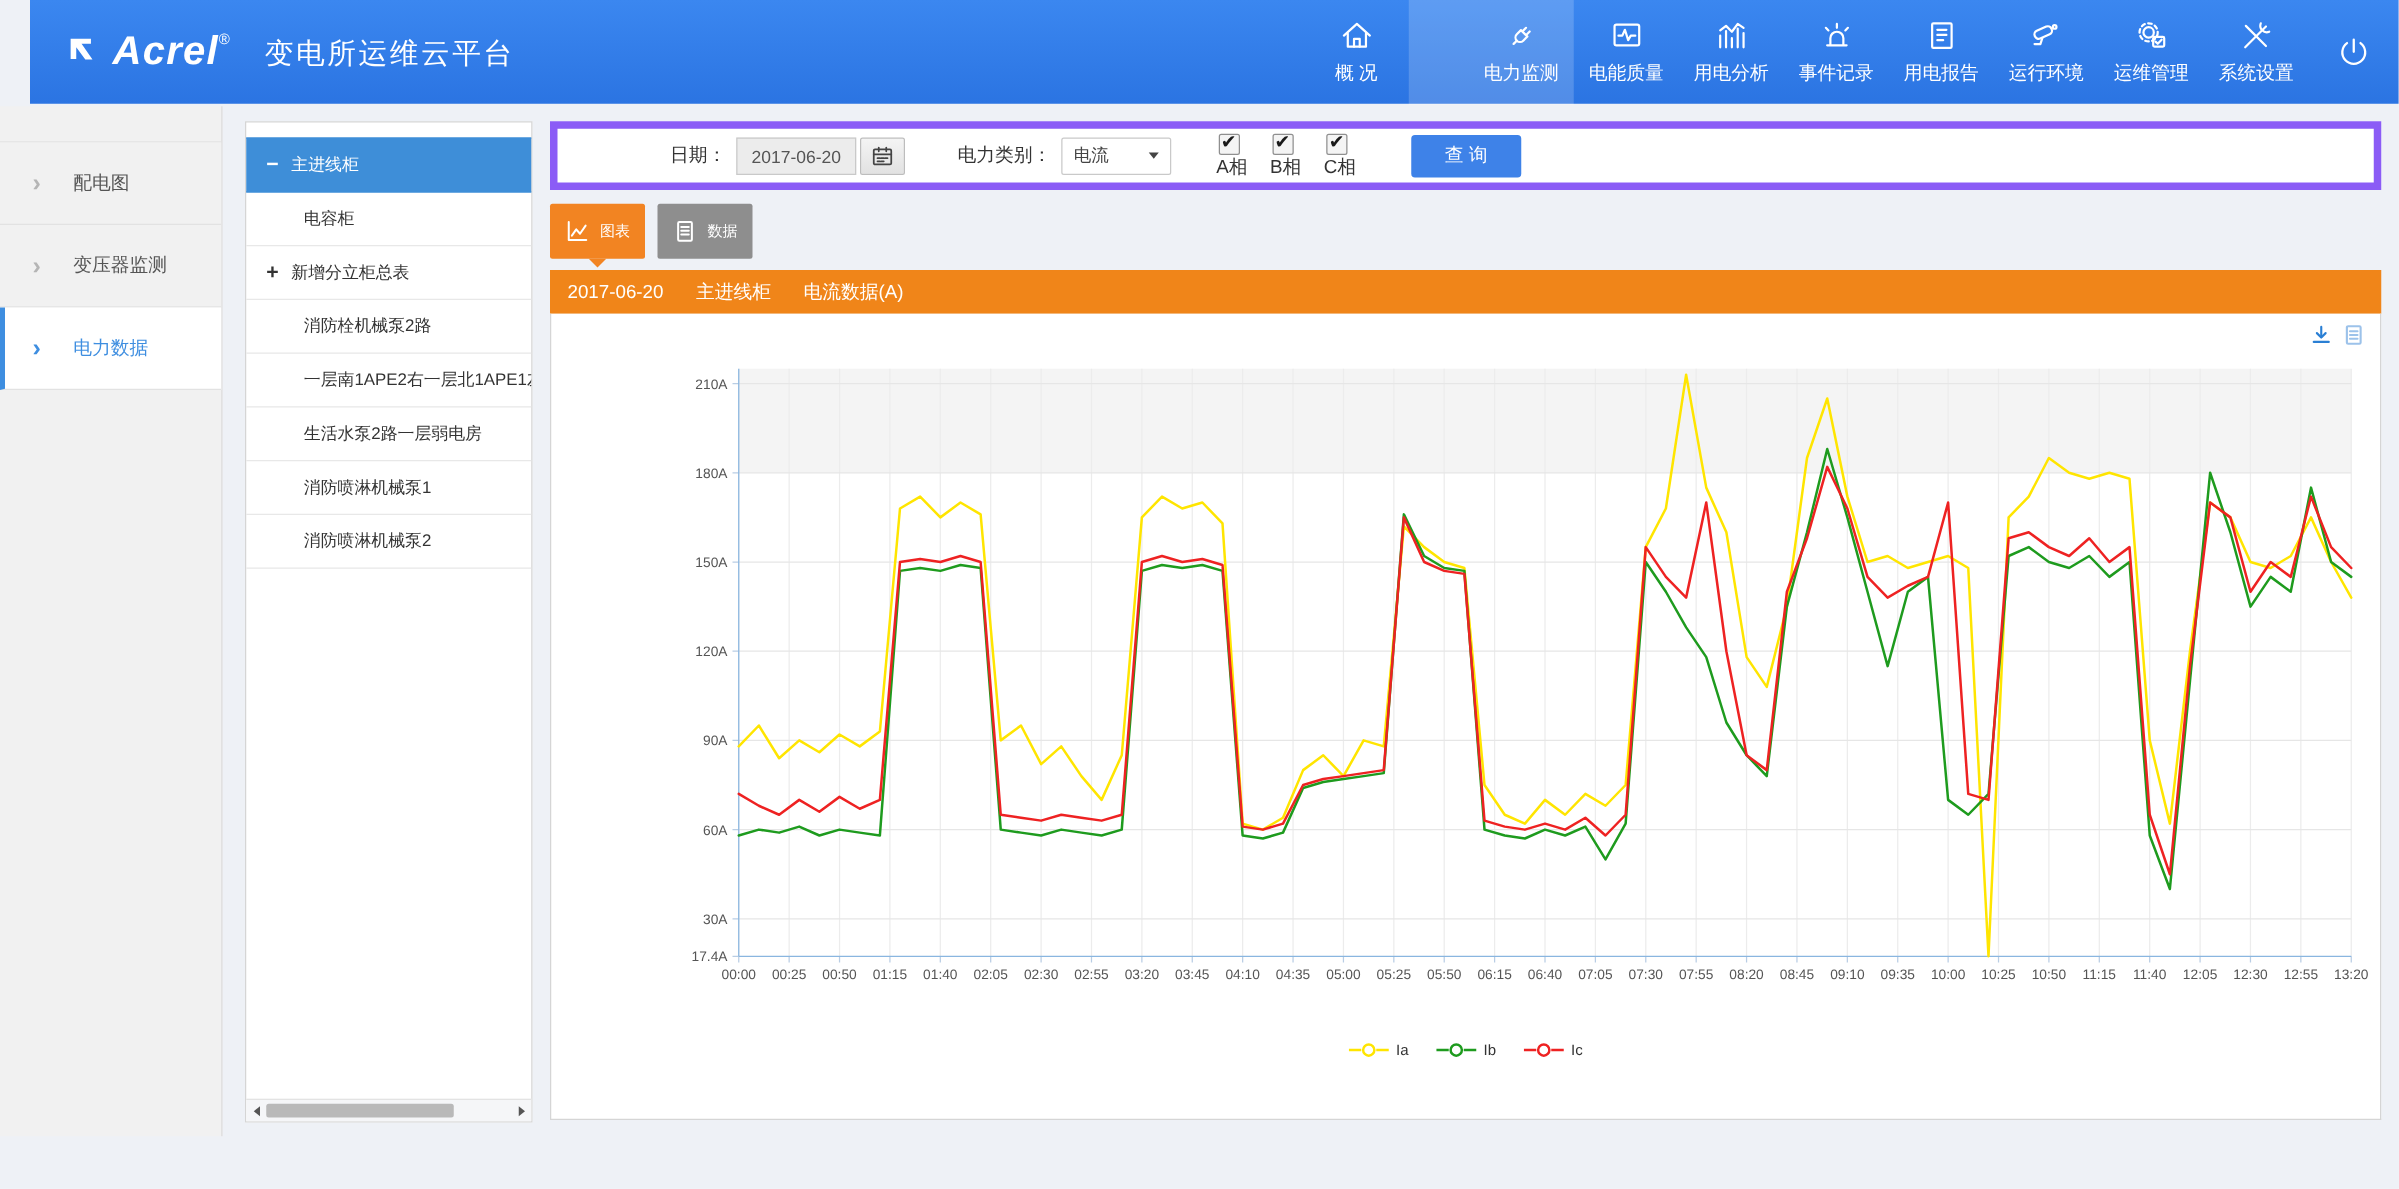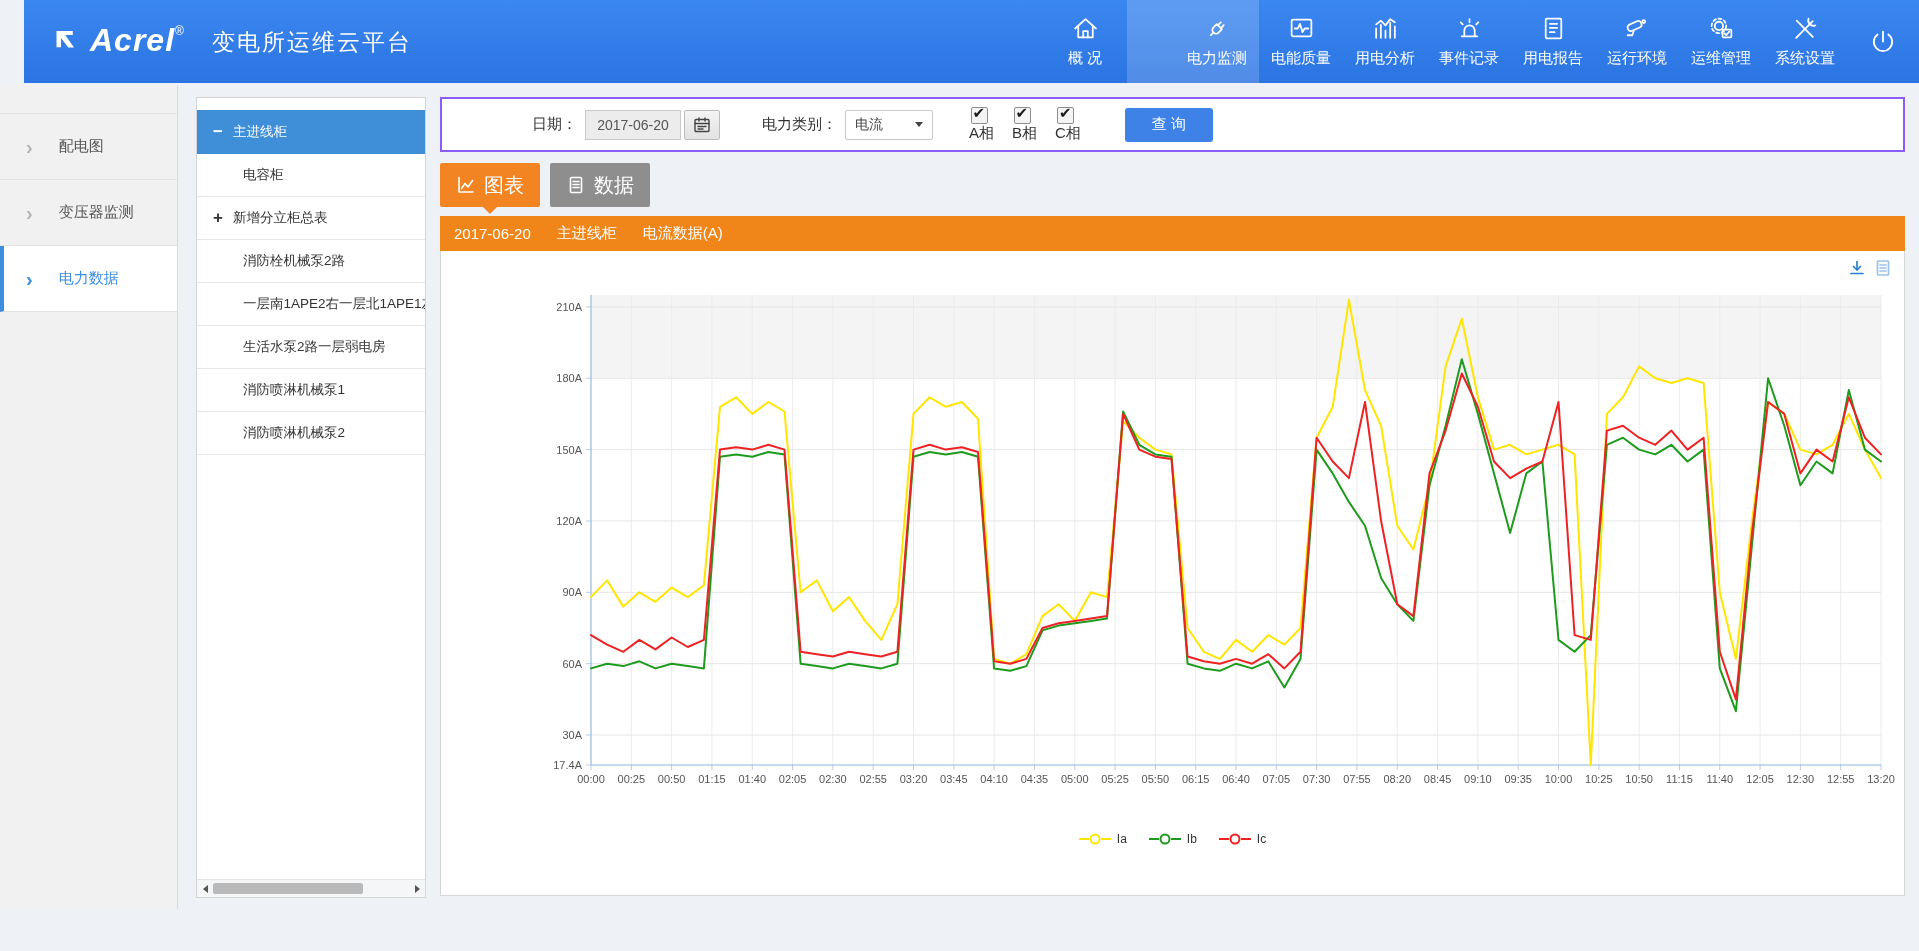--- a/index.html
+++ b/index.html
@@ -56,39 +56,39 @@
   .hscroll{position:absolute;left:0;right:0;bottom:0;height:17px;background:#f5f6f8;border-top:1px solid #e3e3e3;
     display:flex;align-items:center;}
   .hs-arrow{width:16px;height:17px;display:flex;align-items:center;justify-content:center;cursor:pointer;}
   .hs-arrow.left::after{content:"";border-top:4px solid transparent;border-bottom:4px solid transparent;border-right:5px solid #555;}
   .hs-arrow.right{margin-left:auto;}
   .hs-arrow.right::after{content:"";border-top:4px solid transparent;border-bottom:4px solid transparent;border-left:5px solid #555;}
   .hs-thumb{width:150px;height:11px;background:#b9b9b9;border-radius:2px;cursor:pointer;}
 
   
   .main{position:absolute;left:440px;top:97px;bottom:55px;width:1465px;display:flex;flex-direction:column;}
-  .filter-panel{height:55px;flex:none;background:#fff;border:2px solid #8b5cf6;box-sizing:border-box;
+  .filter-panel{height:55px;flex:none;background:#fff;border:6px solid #8b5cf6;box-sizing:border-box;
     display:flex;align-items:center;padding-left:90px;}
   .flabel{font-size:15px;color:#333;}
   .date-input{width:96px;height:30px;margin-left:8px;background:#ececec;border:1px solid #c9c9c9;
     display:flex;align-items:center;justify-content:center;font-size:14px;color:#555;cursor:pointer;box-sizing:border-box;}
   .cal-btn{width:36px;height:30px;margin-left:3px;background:linear-gradient(#f4f4f4,#e2e2e2);
     border:1px solid #bdbdbd;border-radius:2px;display:flex;align-items:center;justify-content:center;cursor:pointer;}
   .type-label{margin-left:42px;}
   .type-select{width:88px;height:30px;margin-left:8px;border:1px solid #c9c9c9;border-radius:2px;background:#fff;
     display:flex;align-items:center;justify-content:space-between;padding:0 9px;font-size:14px;color:#444;cursor:pointer;box-sizing:border-box;}
   #phases{display:flex;align-items:center;margin-left:36px;gap:18px;}
   .phase{display:flex;align-items:center;font-size:15px;color:#333;cursor:pointer;flex-direction:column;}
   .cb{width:17px;height:17px;background:#f4f4f4;border:1px solid #8f8f8f;border-radius:2px;position:relative;margin-right:5px;box-sizing:border-box;}
   .cb::after{content:"\2714";position:absolute;left:1px;top:-4px;font-size:15px;color:#1a1a1a;font-family:"DejaVu Sans",sans-serif;}
   .query-btn{margin-left:44px;width:88px;height:34px;background:#3e82e8;color:#fff;border:none;border-radius:3px;
     font-size:15px;cursor:pointer;font-family:inherit;}
 
   .tabs{margin-top:11px;display:flex;gap:10px;height:44px;flex:none;}
-  .tab{width:100px;display:flex;align-items:center;justify-content:center;gap:8px;color:#fff;font-size:20px;
+  .tab{width:76px;display:flex;align-items:center;justify-content:center;gap:8px;color:#fff;font-size:12px;
     background:#8e8e8e;position:relative;border-radius:2px;cursor:pointer;}
   .tab.active{background:#f28422;}
   .tab.active::after{content:"";position:absolute;left:50%;bottom:-7px;margin-left:-7px;
     border:7px solid transparent;border-top:7px solid #f28422;border-bottom:none;}
   .tab-ic{fill:none;stroke:#fff;stroke-width:1.6;stroke-linecap:round;stroke-linejoin:round;}
 
   .info-bar{margin-top:9px;height:35px;flex:none;background:#f08519;color:#fff;display:flex;align-items:center;
     padding-left:14px;font-size:15px;gap:26px;}
 
   .chart-panel{flex:1;background:#fff;border:1px solid #d5d5d5;border-top:none;position:relative;box-sizing:border-box;}

